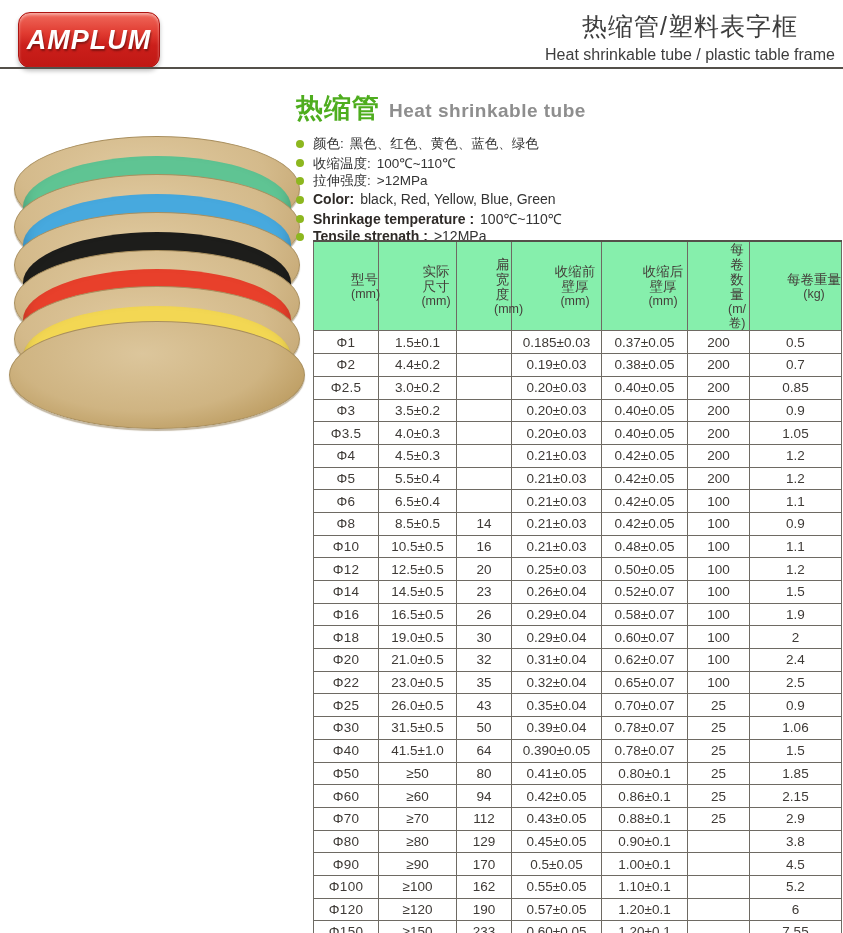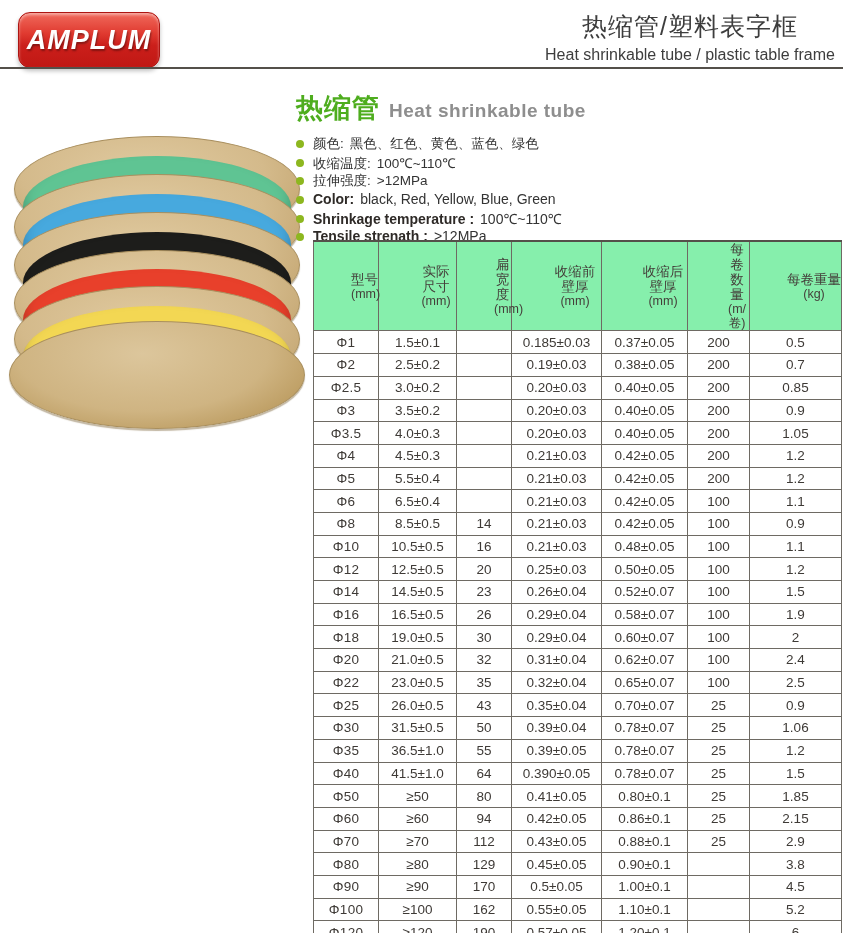--- a/index.html
+++ b/index.html
@@ -177,21 +177,21 @@
           <td>Φ1</td>
           <td>1.5±0.1</td>
           <td></td>
           <td>0.185±0.03</td>
           <td>0.37±0.05</td>
           <td>200</td>
           <td>0.5</td>
         </tr>
         <tr>
           <td>Φ2</td>
-          <td>2.5±0.2</td>
+          <td>4.4±0.2</td>
           <td></td>
           <td>0.19±0.03</td>
           <td>0.38±0.05</td>
           <td>200</td>
           <td>0.7</td>
         </tr>
         <tr>
           <td>Φ2.5</td>
           <td>3.0±0.2</td>
           <td></td>
@@ -329,29 +329,20 @@
         <tr>
           <td>Φ30</td>
           <td>31.5±0.5</td>
           <td>50</td>
           <td>0.39±0.04</td>
           <td>0.78±0.07</td>
           <td>25</td>
           <td>1.06</td>
         </tr>
         <tr>
-          <td>Φ35</td>
-          <td>36.5±1.0</td>
-          <td>55</td>
-          <td>0.39±0.05</td>
-          <td>0.78±0.07</td>
-          <td>25</td>
-          <td>1.2</td>
-        </tr>
-        <tr>
           <td>Φ40</td>
           <td>41.5±1.0</td>
           <td>64</td>
           <td>0.390±0.05</td>
           <td>0.78±0.07</td>
           <td>25</td>
           <td>1.5</td>
         </tr>
         <tr>
           <td>Φ50</td>

